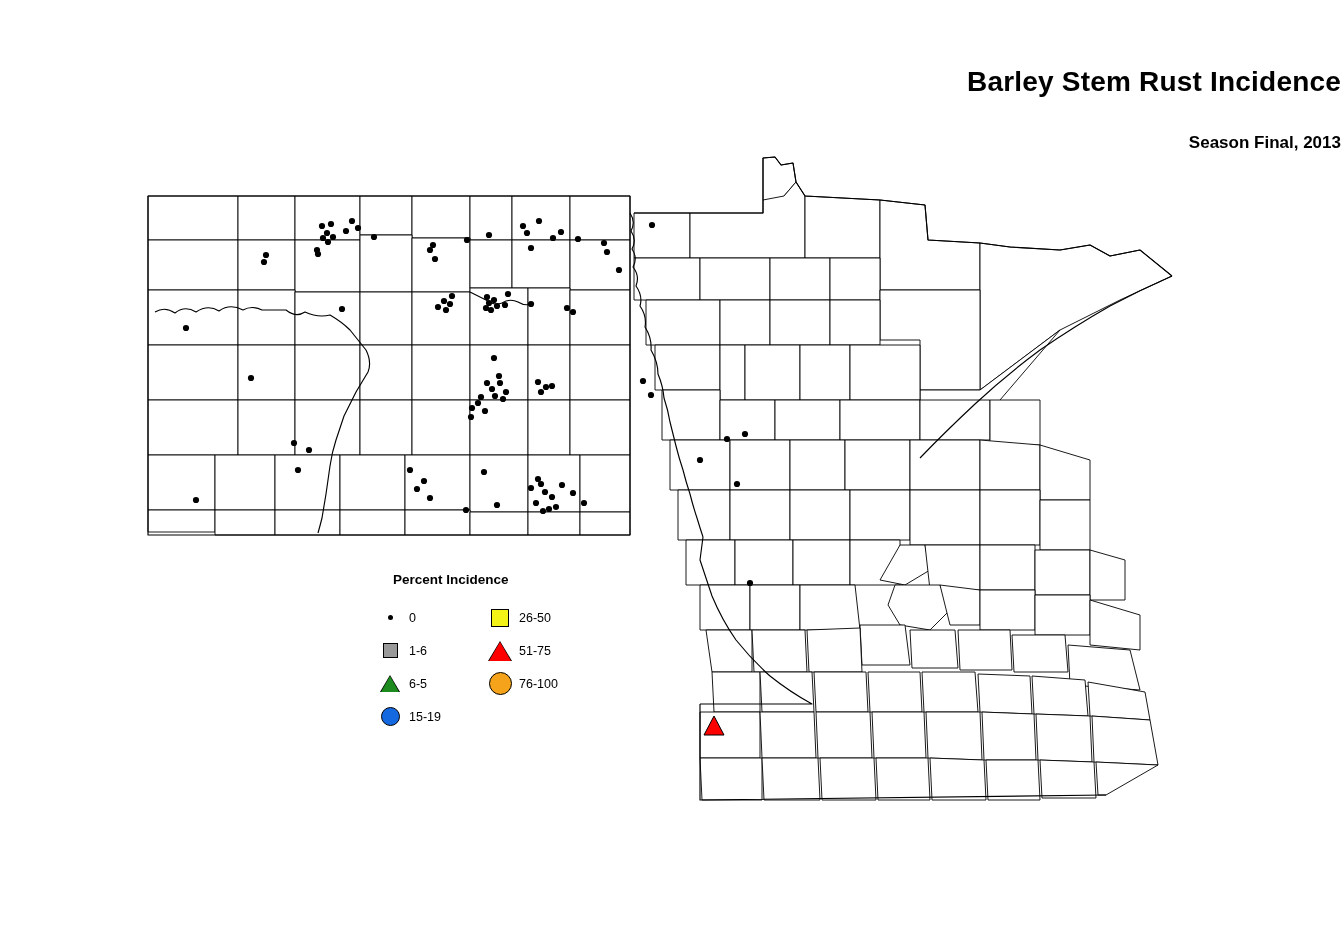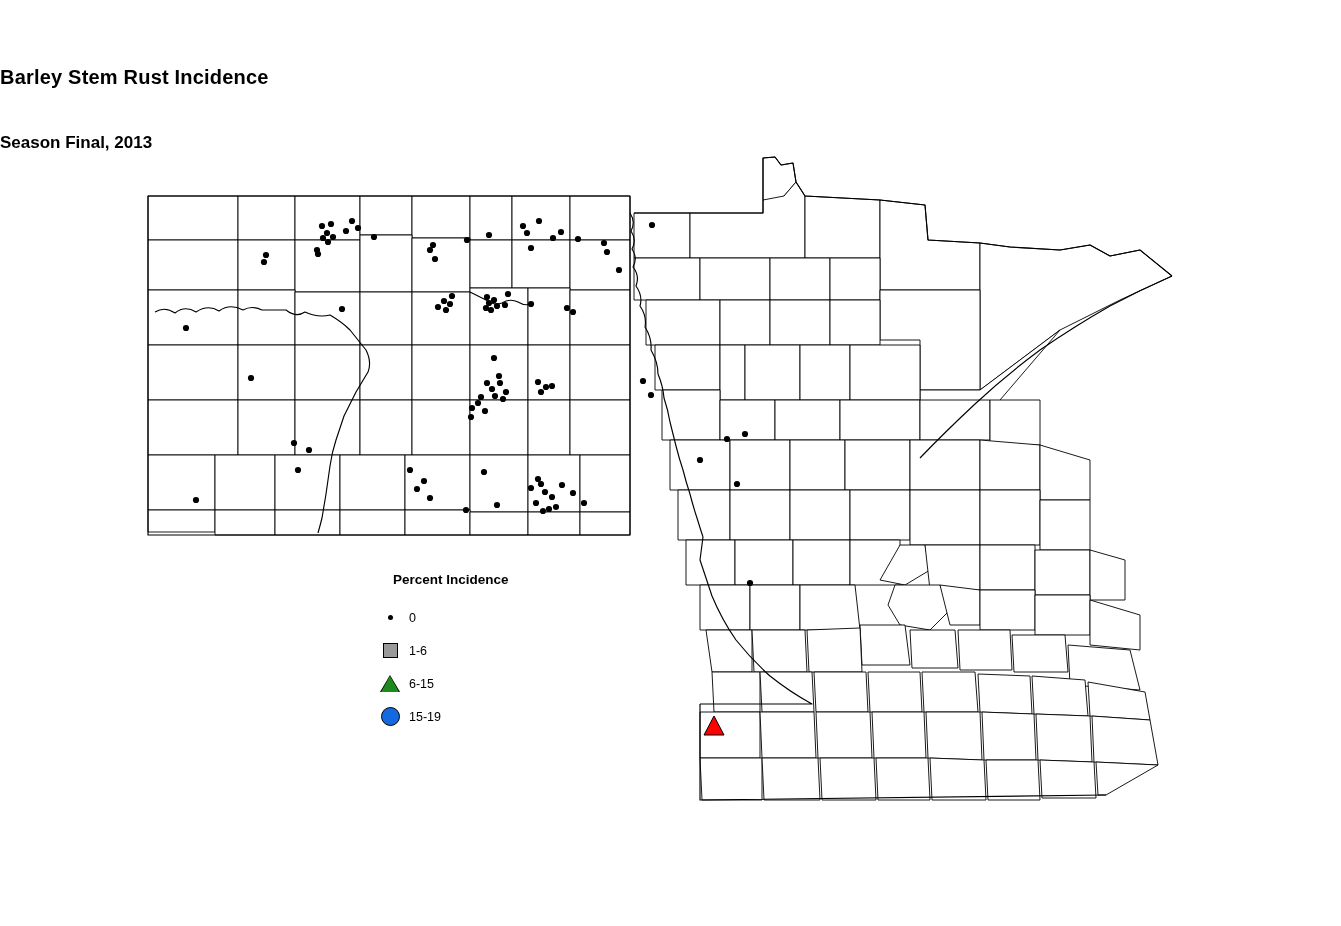--- a/index.html
+++ b/index.html
@@ -1,20 +1,20 @@
 <!DOCTYPE html>
 <html><head>
 <meta charset="utf-8">
 <style>
   html,body{margin:0;padding:0;background:#ffffff;}
   body{width:1341px;height:926px;position:relative;overflow:hidden;
        font-family:"Liberation Sans","DejaVu Sans",sans-serif;color:#000;}
-  #title{position:absolute;top:66px;left:0;width:1341px;text-align:left;
-         font-size:20px;font-weight:bold;letter-spacing:0.2px;}
-  #subtitle{position:absolute;top:133px;left:0;width:1341px;text-align:left;
+  #title{position:absolute;top:66px;left:0;width:1341px;text-align:right;
+         font-size:28px;font-weight:bold;letter-spacing:0.2px;}
+  #subtitle{position:absolute;top:133px;left:0;width:1341px;text-align:right;
             font-size:17px;font-weight:bold;}
   #map-wrap{position:absolute;left:0;top:0;width:1341px;height:926px;}
   svg{display:block;}
   .county{fill:#ffffff;stroke:#000000;stroke-width:0.9;stroke-linejoin:round;}
   .stateline{fill:none;stroke:#000000;stroke-width:1.15;stroke-linejoin:round;}
   #legend{position:absolute;left:375px;top:572px;width:220px;height:150px;}
   #legend-title{font-size:13.5px;font-weight:bold;margin:0 0 14px 2px;padding-left:16px;}
   .lg-cols{display:flex;gap:0px;}
   .lg-col{display:flex;flex-direction:column;}
   .lg-col.left{width:110px;}
@@ -363,23 +363,46 @@
           </span>
         <span class="lg-lab">1-6</span>
       </div>
       <div class="lg-row">
         <span class="lg-sym">
           <span class="tri-wrap">
               <span class="outline" style="border-bottom:17px solid #000"></span>
               <span class="inner" style="border-bottom:16px solid #1D8A1D"></span>
             </span>
         </span>
-        <span class="lg-lab">6-15</span>
+        <span class="lg-lab">6-5</span>
       </div>
       <div class="lg-row">
         <span class="lg-sym">
             <span class="sym-cir" style="background:#1569E0"></span>
           </span>
         <span class="lg-lab">15-19</span>
       </div>
     </div>
+    <div class="lg-col">
+      <div class="lg-row">
+        <span class="lg-sym">
+            <span class="sym-sq" style="background:#F3F318;width:16px;height:16px"></span>
+          </span>
+        <span class="lg-lab">26-50</span>
+      </div>
+      <div class="lg-row">
+        <span class="lg-sym">
+          <span class="tri-wrap" style="width:24px;height:20px">
+              <span class="outline" style="border-left-width:12px;border-right-width:12px;border-bottom:20px solid #000"></span>
+              <span class="inner" style="border-left-width:11px;border-right-width:11px;border-bottom:19px solid #FF0000"></span>
+            </span>
+        </span>
+        <span class="lg-lab">51-75</span>
+      </div>
+      <div class="lg-row">
+        <span class="lg-sym">
+            <span class="sym-cir" style="background:#F5A31A;width:21px;height:21px"></span>
+          </span>
+        <span class="lg-lab">76-100</span>
+      </div>
+    </div>
   </div>
 </div>
 
 </body></html>

